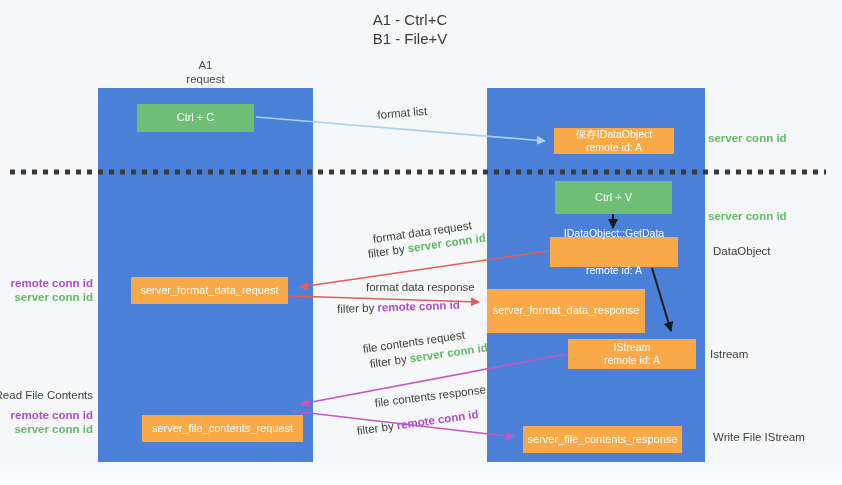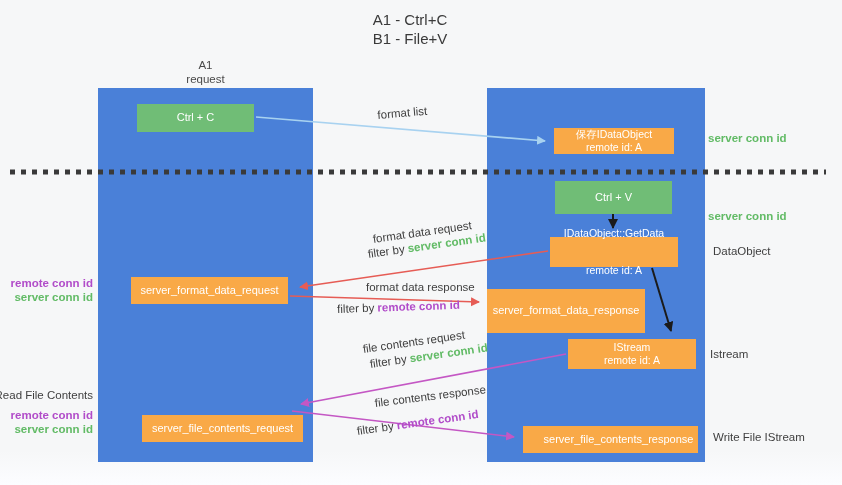--- a/index.html
+++ b/index.html
@@ -111,21 +111,21 @@
   </div>
 
   <div class="abs node orange" style="left:487px;top:289px;width:158px;height:44px;">
     <div>server_format_data_response</div>
   </div>
 
   <div class="abs node orange" style="left:128px;top:415px;width:161px;height:27px;margin-left:14px;">
     <div>server_file_contents_request</div>
   </div>
 
-  <div class="abs node orange" style="left:523px;top:426px;width:159px;height:27px;padding-left:16px;">
+  <div class="abs node orange" style="left:523px;top:426px;width:159px;height:27px;">
     <div>server_file_contents_response</div>
   </div>
 
   <div class="lbl" style="left:377px;top:109px;transform:rotate(-5deg);">format list</div>
 
   <div class="lbl" style="left:372px;top:233px;transform:rotate(-8deg);">format data request</div>
   <div class="lbl" style="left:367px;top:248px;transform:rotate(-8deg);">
     <span>filter by </span><span class="green-t">server conn id</span>
   </div>
 

